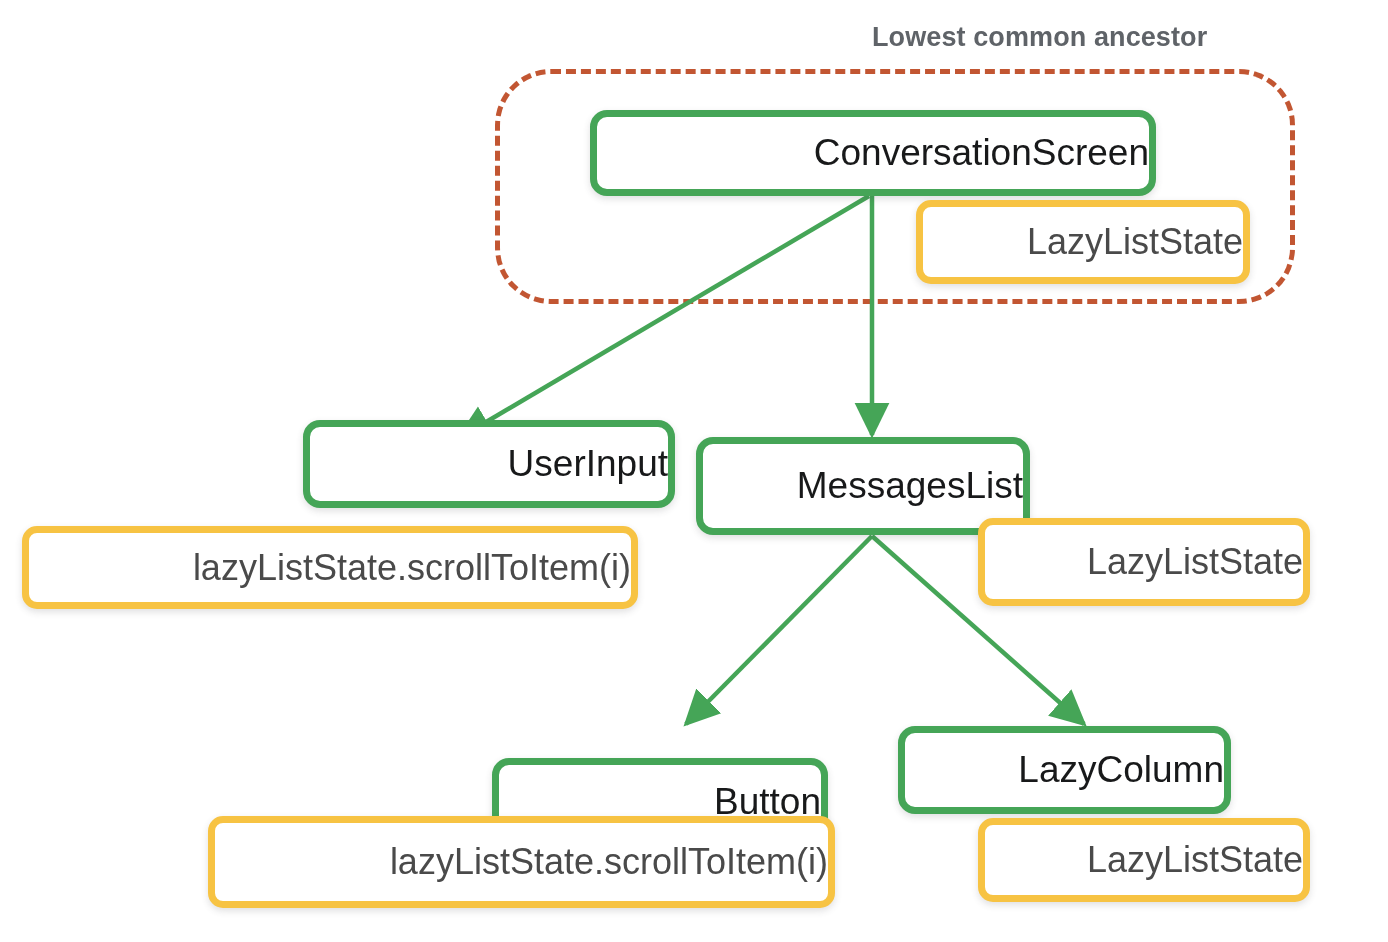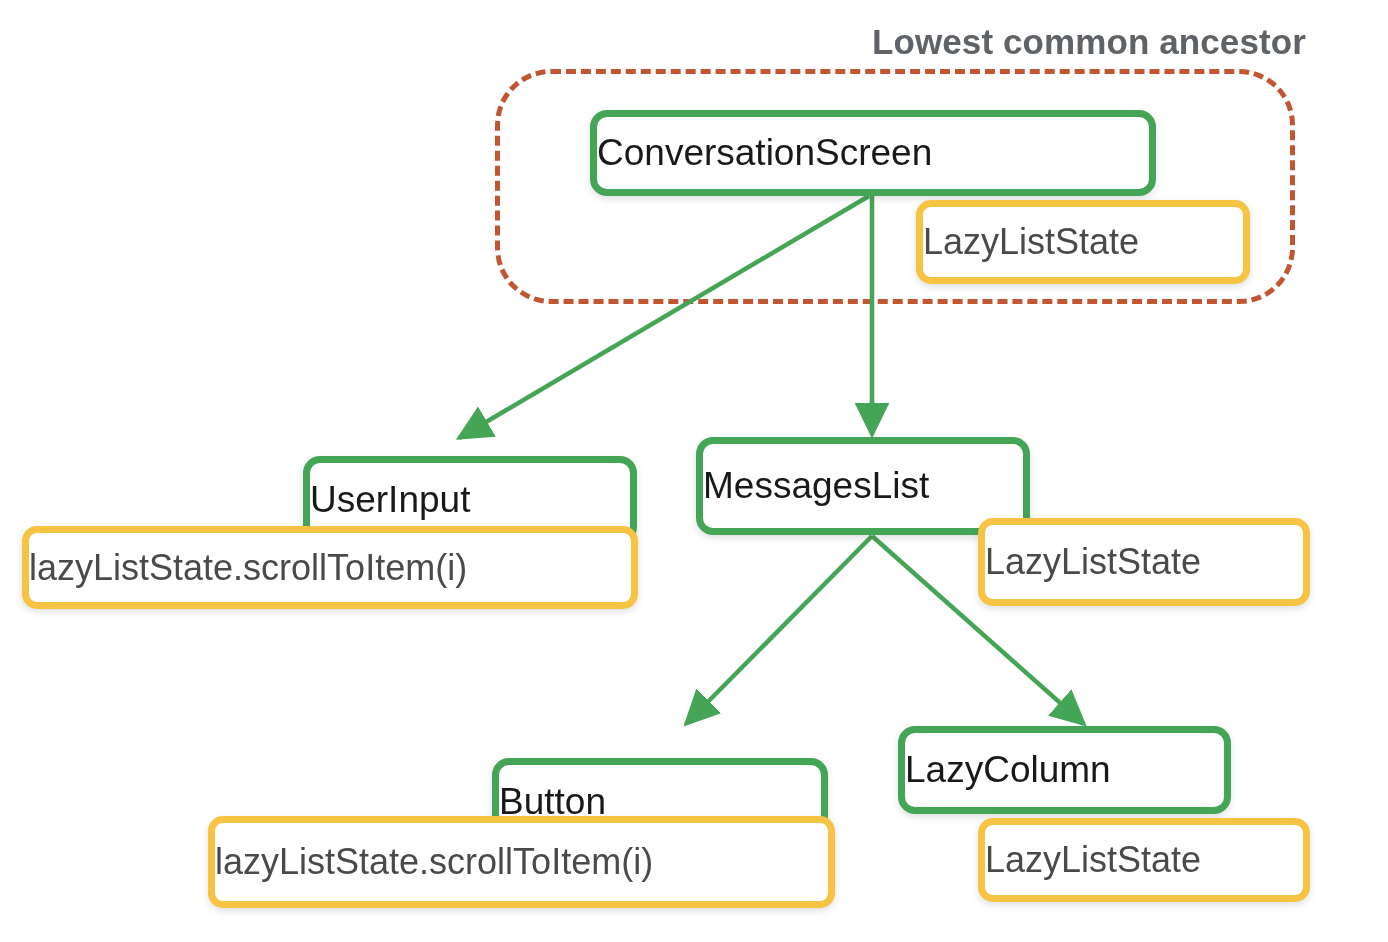--- a/index.html
+++ b/index.html
@@ -14,21 +14,21 @@
     background: #ffffff;
     font-family: "Liberation Sans", sans-serif;
     overflow: hidden;
   }
 
   
   .lca-title {
     position: absolute;
     left: 872px;
     top: 22px;
-    font-size: 35px;
+    font-size: 27px;
     font-weight: bold;
     color: #5f6368;
     letter-spacing: 0.1px;
     white-space: nowrap;
   }
 
   
   .group-region {
     position: absolute;
     left: 495px;
@@ -50,21 +50,21 @@
     pointer-events: none;
   }
 
   
   .node {
     position: absolute;
     box-sizing: border-box;
     background: #ffffff;
     display: flex;
     align-items: center;
-    justify-content: flex-start;
+    justify-content: flex-end;
     white-space: nowrap;
   }
   .node-green {
     border: 7px solid #45a557;
     border-radius: 17px;
     color: #18191a;
     font-size: 37px;
     box-shadow: 0 3px 7px rgba(60,64,67,0.16);
   }
   .node-yellow {
@@ -109,21 +109,21 @@
   </svg>
 
   <div class="node node-green" style="left:590px; top:110px; width:566px; height:86px;">
     <span>ConversationScreen</span>
   </div>
 
   <div class="node node-yellow" style="left:916px; top:200px; width:334px; height:84px;">
     <span>LazyListState</span>
   </div>
 
-  <div class="node node-green" style="left:303px; top:456px; width:334px; height:88px;">
+  <div class="node node-green" style="left:303px; top:420px; width:372px; height:88px;">
     <span>UserInput</span>
   </div>
 
   <div class="node node-green" style="left:696px; top:437px; width:334px; height:98px;">
     <span>MessagesList</span>
   </div>
 
   <div class="node node-yellow" style="left:22px; top:526px; width:616px; height:83px;">
     <span>lazyListState.scrollToItem(i)</span>
   </div>

